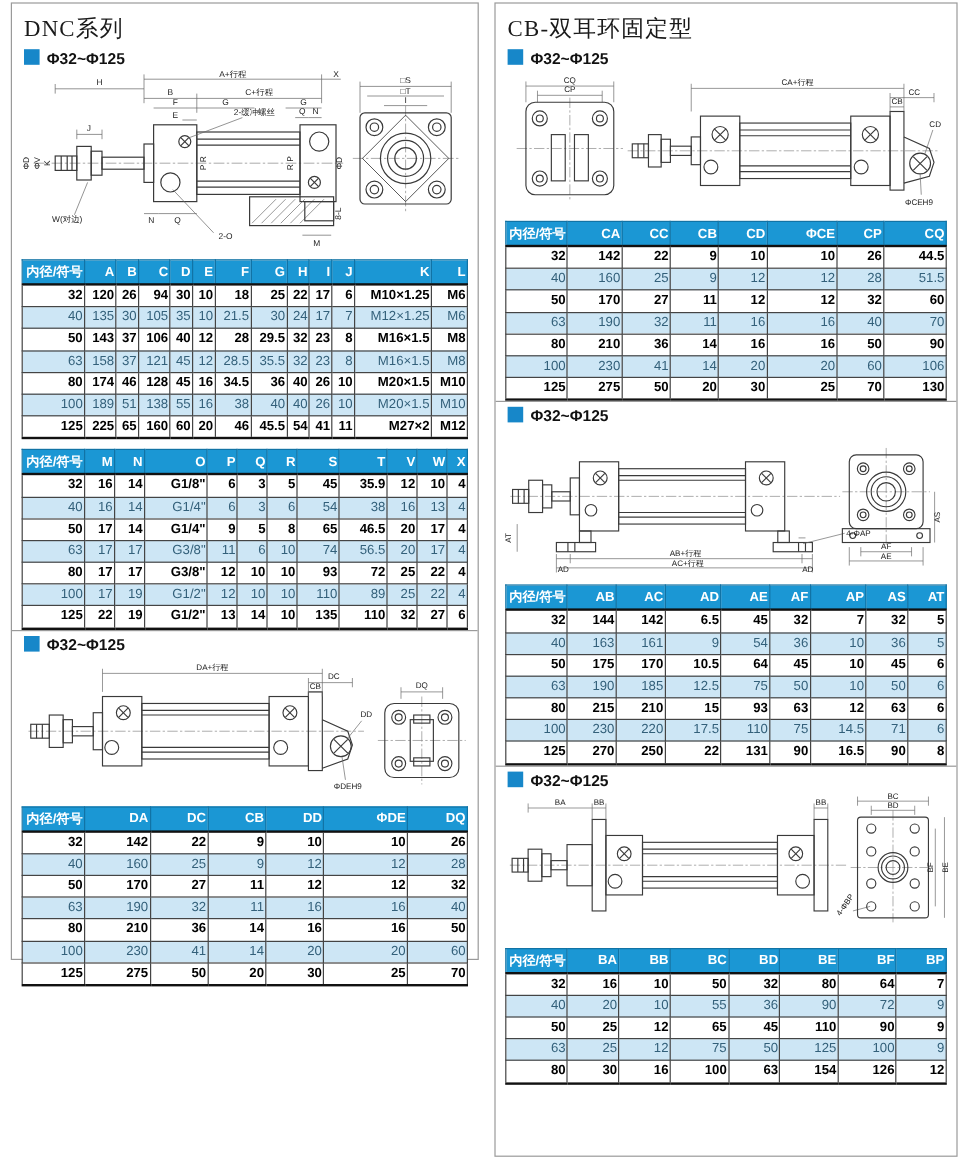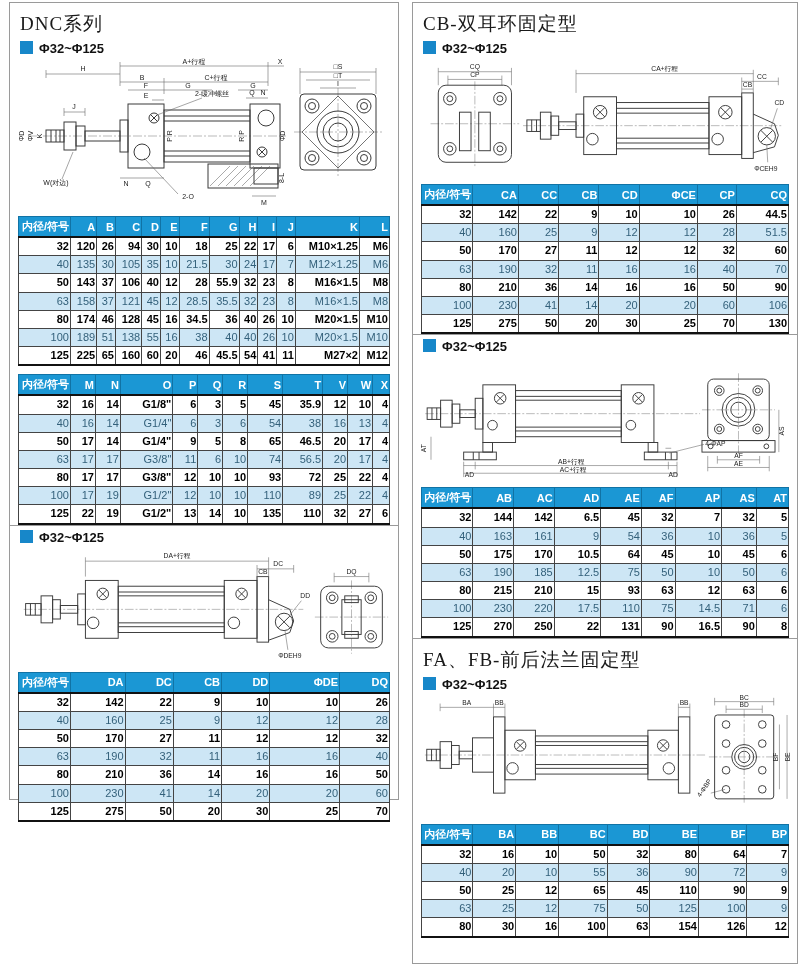--- a/index.html
+++ b/index.html
@@ -193,21 +193,21 @@
             <td>M6</td>
           </tr>
           <tr class="plain">
             <td>50</td>
             <td>143</td>
             <td>37</td>
             <td>106</td>
             <td>40</td>
             <td>12</td>
             <td>28</td>
-            <td>55.9</td>
+            <td>29.5</td>
             <td>32</td>
             <td>23</td>
             <td>8</td>
             <td>M16×1.5</td>
             <td>M8</td>
           </tr>
           <tr class="stripe">
             <td>63</td>
             <td>158</td>
             <td>37</td>
@@ -881,21 +881,20 @@
             <td>90</td>
             <td>8</td>
           </tr>
         </tbody>
       </table>
   </section>
 
   <hr class="divider mt10">
 
   <section>
-    <h2 class="sec-title">FA、FB-前后法兰固定型</h2>
     <div class="range">
       <span class="sq"></span>
       <span>Φ32~Φ125</span>
     </div>
     <div class="drawing">
       <svg width="372" height="122" viewBox="0 0 390 128">
         <line class="cl" x1="6" y1="64" x2="300" y2="64"></line>
         <g class="pln">
           <rect x="8" y="58" width="14" height="12"></rect>
           <line x1="13" y1="58" x2="13" y2="70"></line>

